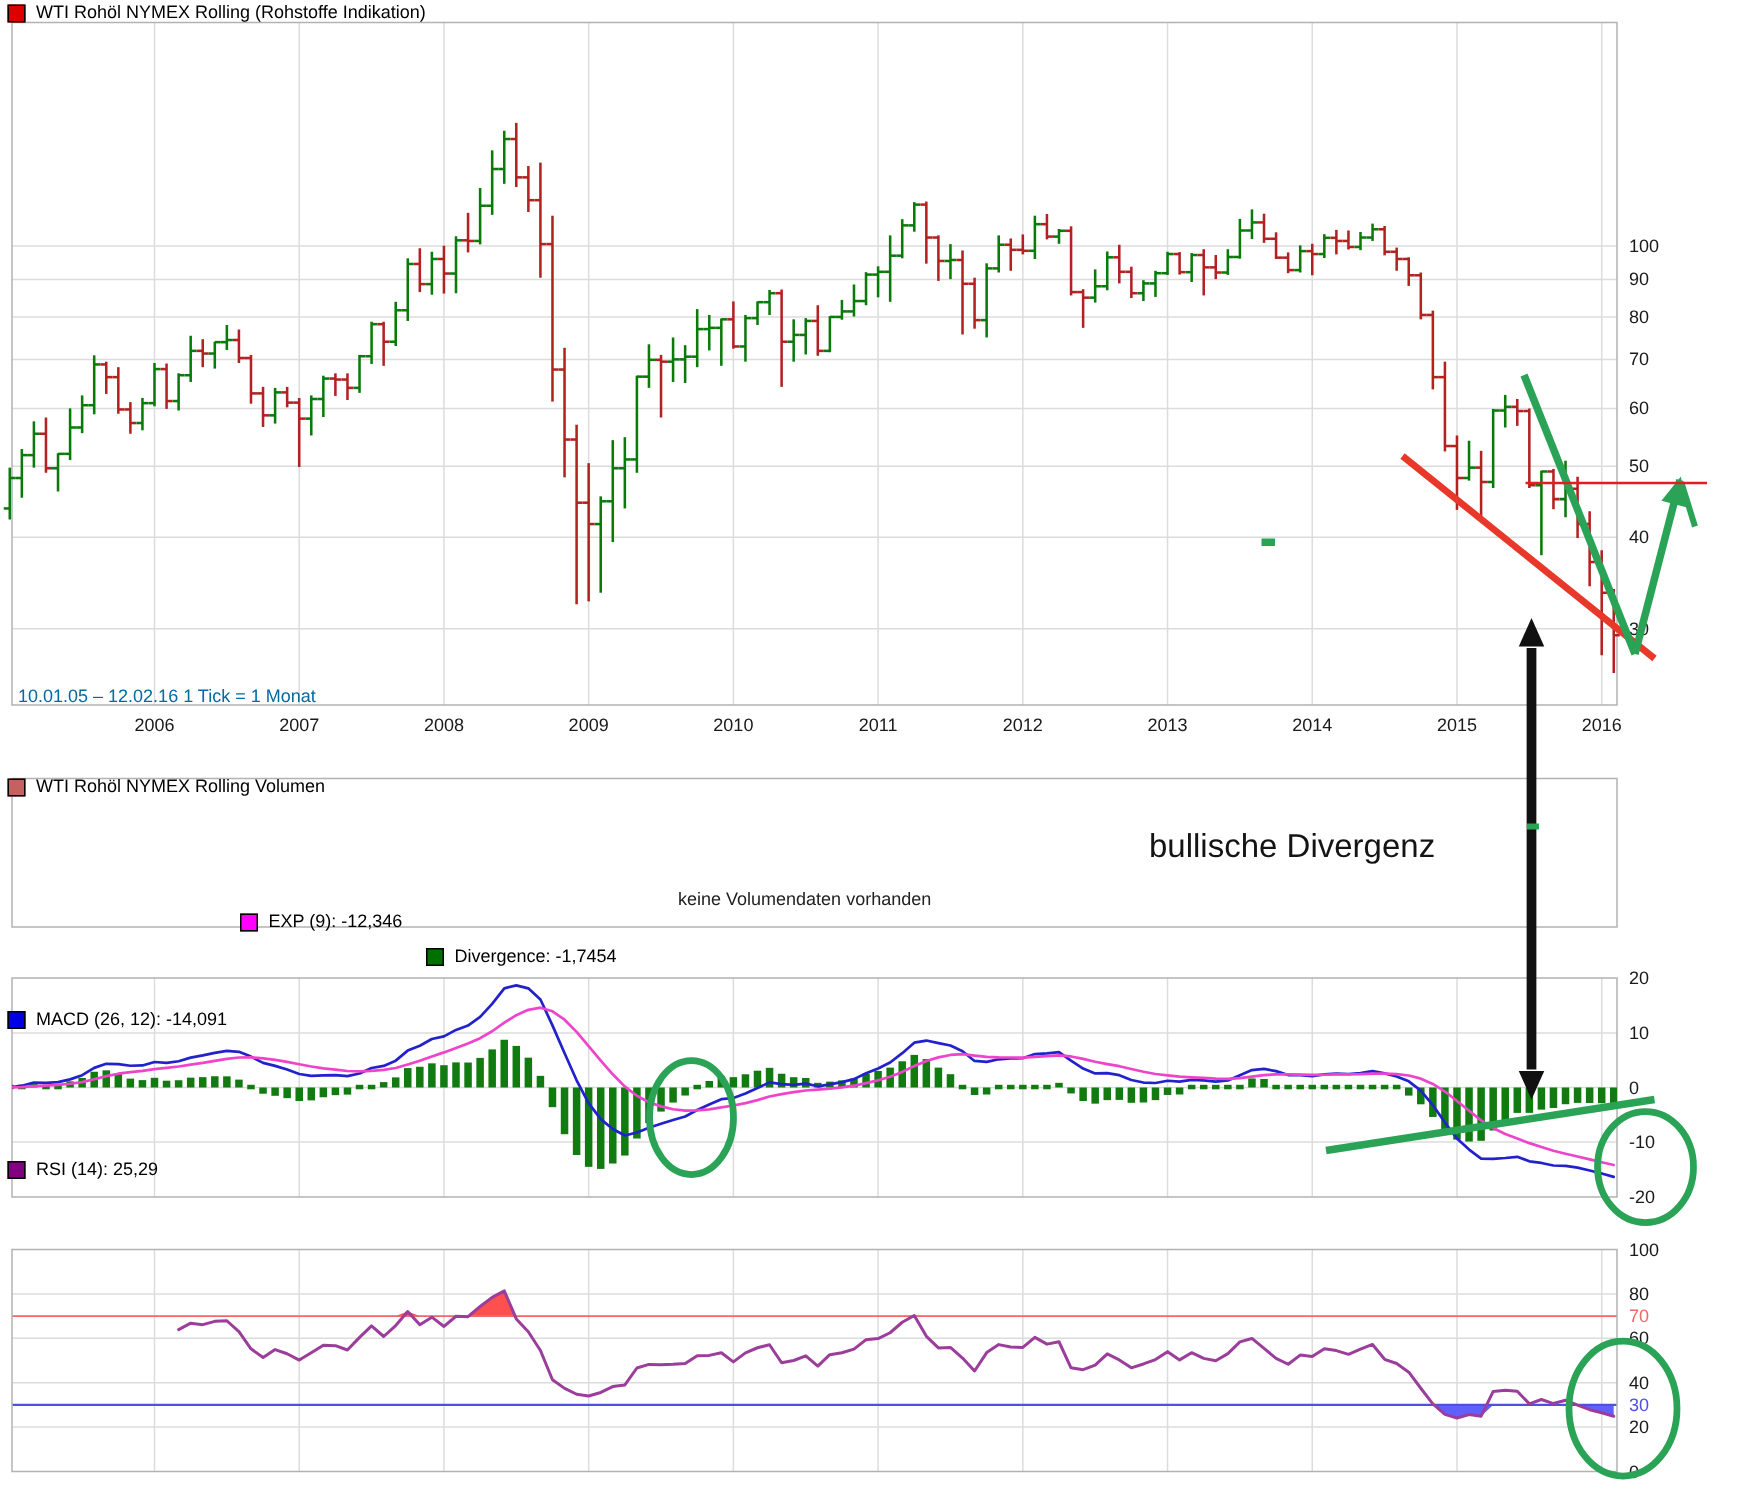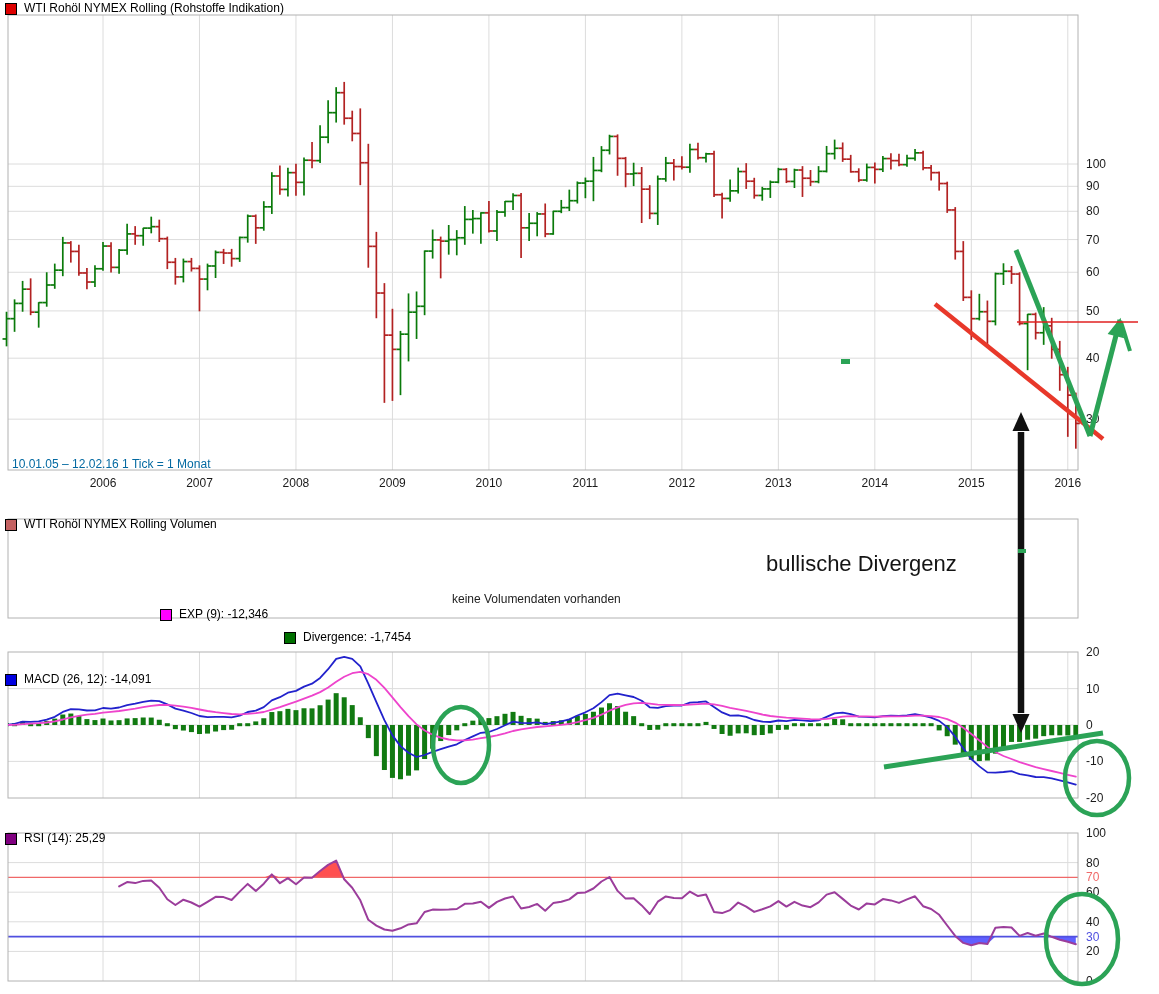--- a/index.html
+++ b/index.html
@@ -736,18 +736,18 @@
   </div>
   <div class="legend" style="left:160px;top:608px;">
     <span class="sq" style="background: rgb(255, 0, 255);"></span>
     <span>EXP (9): -12,346</span>
   </div>
   <div class="legend" style="left:284px;top:631px;justify-content:center;">
     <span class="sq" style="background: rgb(0, 112, 0);"></span>
     <span>Divergence: -1,7454</span>
   </div>
 
-  <div class="legend" style="left:5px;top:832px;justify-content:center;">
+  <div class="legend" style="left:5px;top:773px;justify-content:center;">
     <span class="sq" style="background: rgb(128, 0, 128);"></span>
     <span>RSI (14): 25,29</span>
   </div>
 
 </div>
 
 </body></html>

